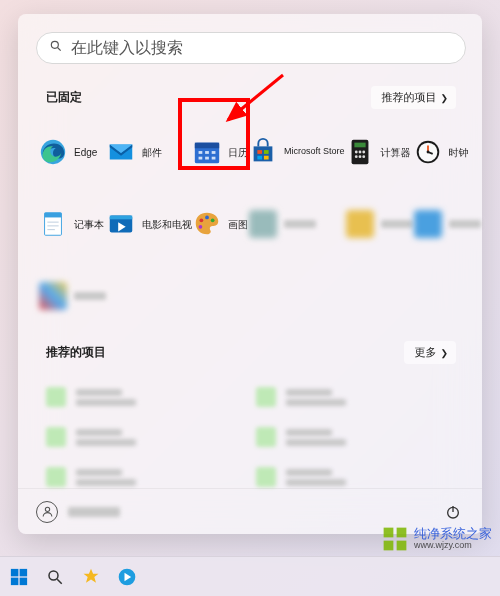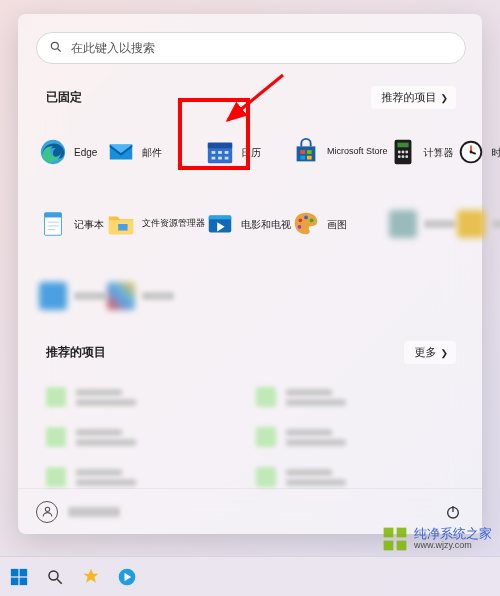--- a/index.html
+++ b/index.html
@@ -20,21 +20,21 @@
   }
   .search-box {
     height: 32px; width: 100%;
     background: #ffffff;
     border: 1px solid #d8d8d8;
     border-radius: 16px;
     display: flex; align-items: center;
     padding: 0 12px;
     gap: 8px;
     color: #555;
-    font-size: 12px;
+    font-size: 16px;
   }
   .search-box svg { width: 14px; height: 14px; }
   .section-header {
     display: flex; justify-content: space-between; align-items: center;
     margin: 22px 10px 10px 10px;
   }
   .section-header .title { font-size: 12px; font-weight: 600; color: #222; }
   .pill-btn {
     font-size: 11px; color: #222;
     background: rgba(255,255,255,0.6);
@@ -231,30 +231,20 @@
             <line x1="10" y1="14" x2="22" y2="14" stroke="#bcd" stroke-width="1"></line>
             <line x1="10" y1="18" x2="22" y2="18" stroke="#bcd" stroke-width="1"></line>
             <line x1="10" y1="22" x2="18" y2="22" stroke="#bcd" stroke-width="1"></line>
           </svg>
       </span>
       <span class="label">记事本</span>
     </div>
     <div class="app-tile">
       <span class="icon-box">
         <svg viewBox="0 0 32 32">
-            <path d="M3 8h9l3 3h14v14a2 2 0 01-2 2H5a2 2 0 01-2-2z" fill="#f8c146"></path>
-            <path d="M3 12h26v13a2 2 0 01-2 2H5a2 2 0 01-2-2z" fill="#ffd76a"></path>
-            <rect x="13" y="16" width="10" height="7" fill="#4aa0e0"></rect>
-          </svg>
-      </span>
-      <span class="label" style="font-size:9px">文件资源管理器</span>
-    </div>
-    <div class="app-tile">
-      <span class="icon-box">
-        <svg viewBox="0 0 32 32">
             <rect x="4" y="7" width="24" height="18" rx="2" fill="#0f6bb8"></rect>
             <rect x="4" y="7" width="24" height="4" fill="#2ea2e0"></rect>
             <path d="M13 14l8 5-8 5z" fill="#fff"></path>
           </svg>
       </span>
       <span class="label">电影和电视</span>
     </div>
     <div class="app-tile">
       <span class="icon-box">
         <svg viewBox="0 0 32 32">

